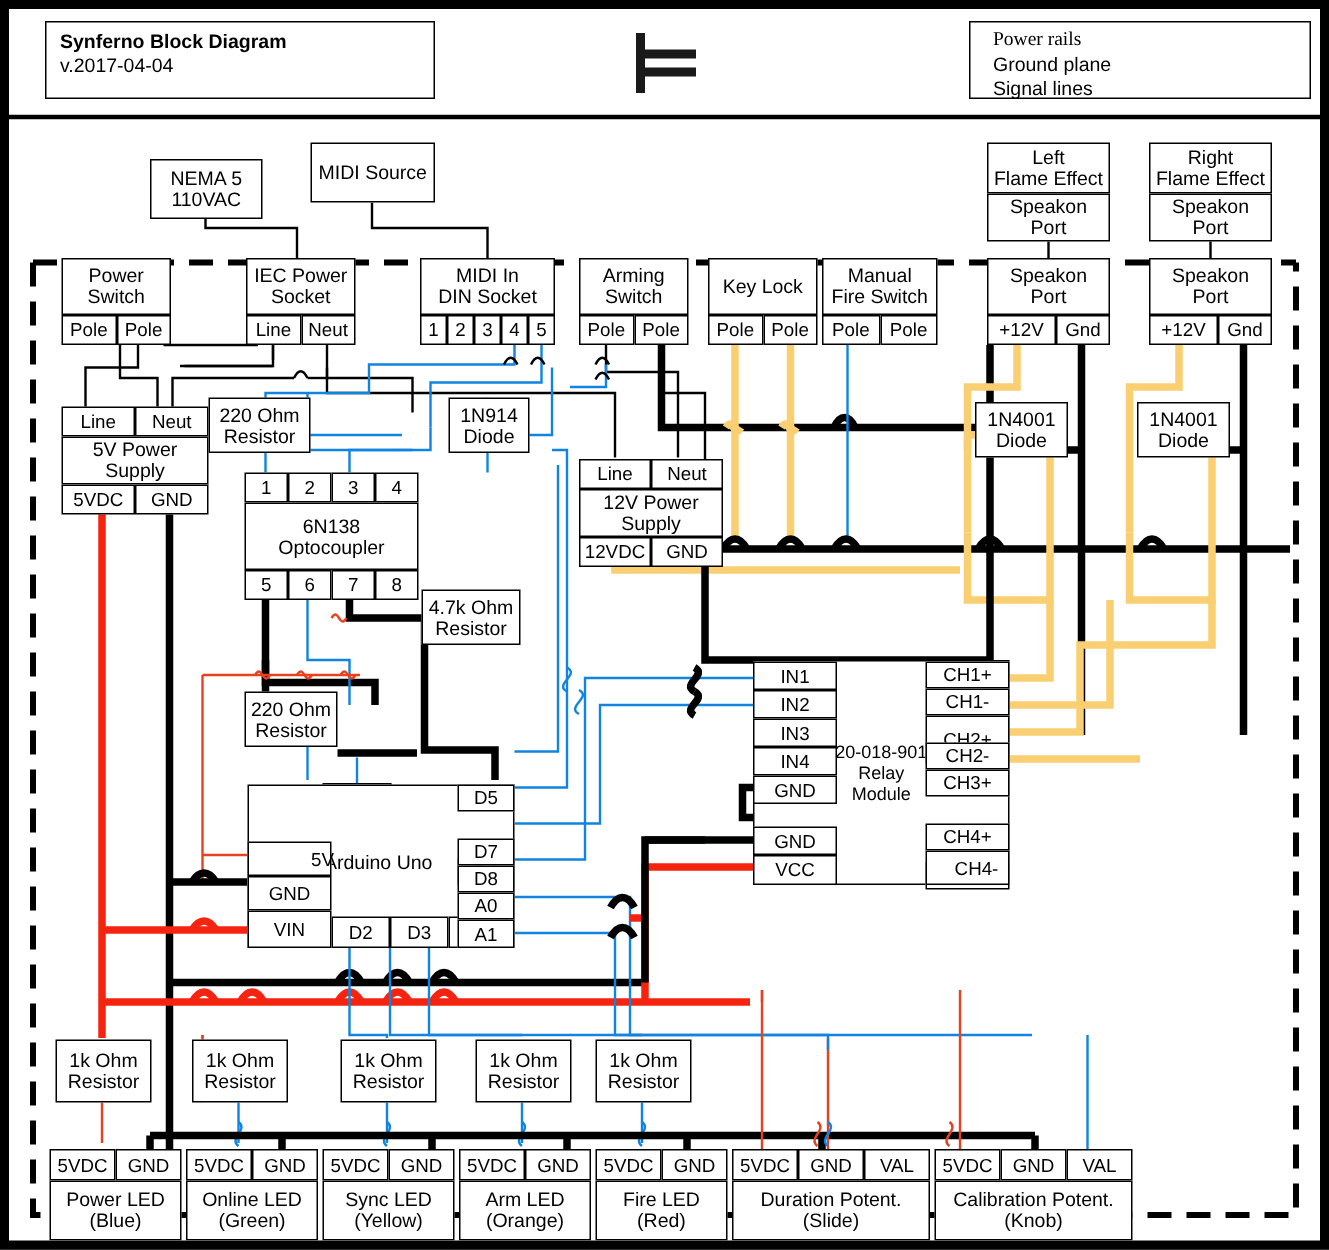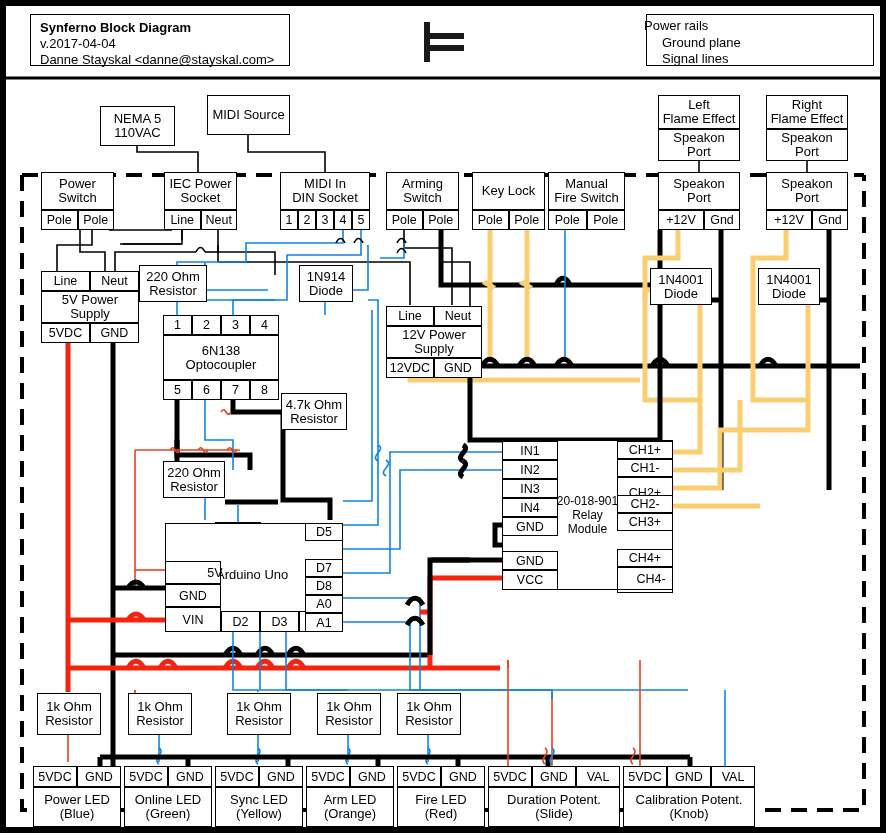--- a/index.html
+++ b/index.html
@@ -236,24 +236,23 @@
     <path class="bw" d="M725,690 L725,770"></path>
     <path class="rwt" d="M640,660 L640,770"></path>
     <path class="rwt" d="M633,748 C640,753 626,759 633,764"></path>
     <path class="rw" d="M430,668 L500,668"></path>
     <path class="rwt" d="M508,660 L508,668"></path>
   </svg>
 
   <div class="hdr" style="left:30px;top:14px;width:260px;height:52px;"></div>
   <div class="ttl b" style="left:40px;top:20px;">Synferno Block Diagram</div>
   <div class="ttl" style="left:40px;top:36px;">v.2017-04-04</div>
-  <div class="ttl" style="left:40px;top:52px;">Danne Stayskal &lt;danne@stayskal.com&gt;</div>
 
   <div class="hdr" style="left:646px;top:14px;width:228px;height:52px;"></div>
-  <div class="lg" style="left:644px;top:18px;">Power rails</div>
+  <div class="lg" style="left:662px;top:18px;font-family:Liberation Serif, serif;">Power rails</div>
   <div class="lg" style="left:662px;top:35px;">Ground plane</div>
   <div class="lg" style="left:662px;top:51px;">Signal lines</div>
 
   <div class="bx" style="left:100px;top:95px;width:75px;height:40px;margin-top:11px;">
     <div><span>NEMA 5</span><br>
          <span>110VAC</span></div>
   </div>
 
   <div class="bx" style="left:207px;top:95px;width:83px;height:40px;">
     <span>MIDI Source</span>

